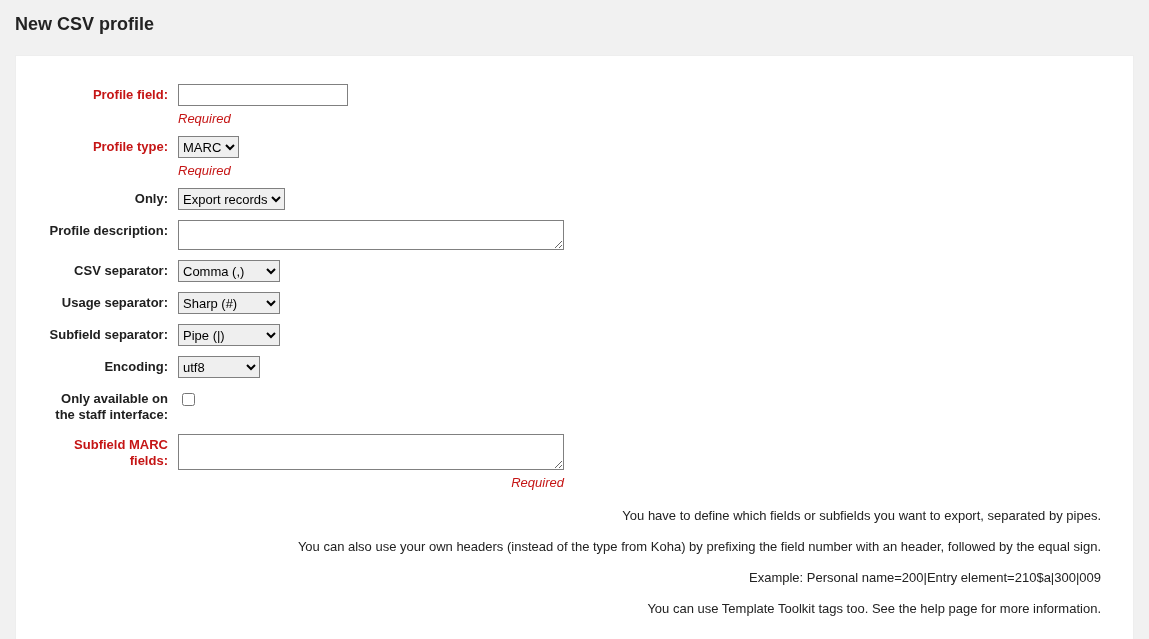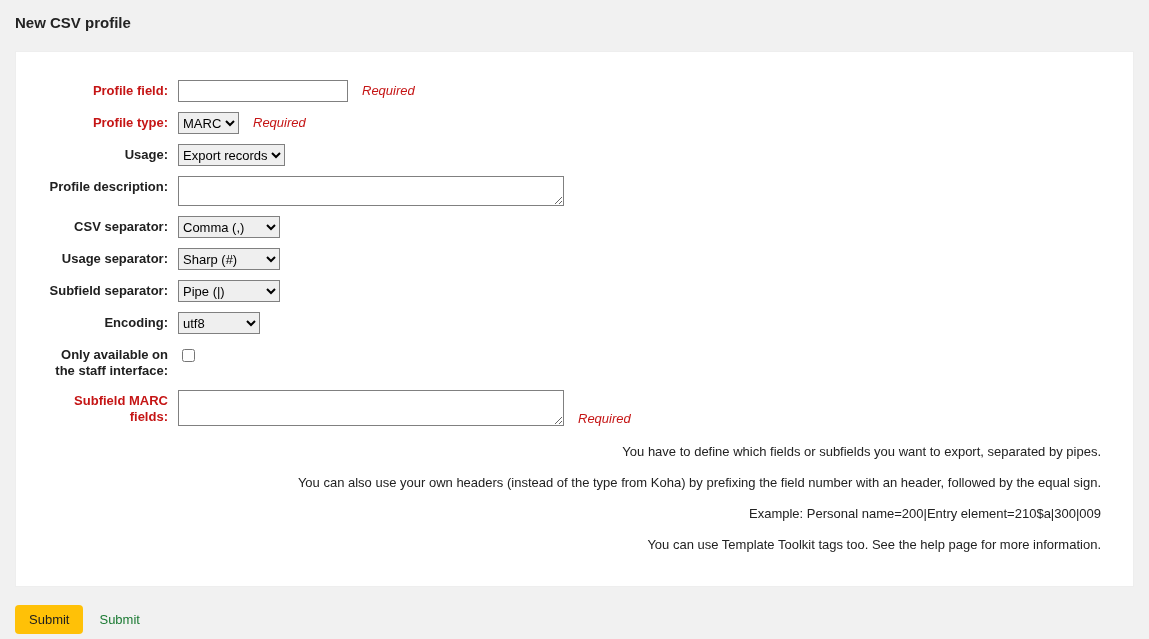--- a/index.html
+++ b/index.html
@@ -9,21 +9,21 @@
     font-family: Arial, Helvetica, sans-serif;
     background: #f1f1f1;
     color: #202020;
     font-size: 13px;
     width: 1149px;
   }
   .page {
     padding: 10px 15px 20px 15px;
   }
   h1.page-title {
-    font-size: 15px;
+    font-size: 18px;
     font-weight: bold;
     margin: 4px 0 20px 0;
     color: #232323;
   }
   .panel {
     background: #ffffff;
     border: 1px solid #eeeeee;
     padding: 28px 32px 18px 32px;
     margin-bottom: 18px;
   }
@@ -39,22 +39,23 @@
     padding-right: 10px;
     padding-top: 3px;
     line-height: 1.25;
   }
   .form-label.req {
     color: #c51515;
   }
   .form-control-wrap {
     display: flex;
     align-items: flex-start;
-    gap: 14px;
+    gap: 2px;
     flex-wrap: wrap;
+    flex-direction: column;
   }
   input[type=text] {
     height: 22px;
     border: 1px solid #808080;
     padding: 2px 4px;
     font-size: 13px;
   }
   select {
     height: 22px;
     border: 1px solid #808080;
@@ -127,21 +128,21 @@
       <div class="form-label req">Profile type:</div>
       <div class="form-control-wrap">
         <select>
           <option>MARC</option>
         </select>
         <span class="required-note">Required</span>
       </div>
     </div>
 
     <div class="form-row">
-      <div class="form-label">Usage:</div>
+      <div class="form-label">Only:</div>
       <div class="form-control-wrap">
         <select>
           <option>Export records</option>
         </select>
       </div>
     </div>
 
     <div class="form-row">
       <div class="form-label">Profile description:</div>
       <div class="form-control-wrap">

